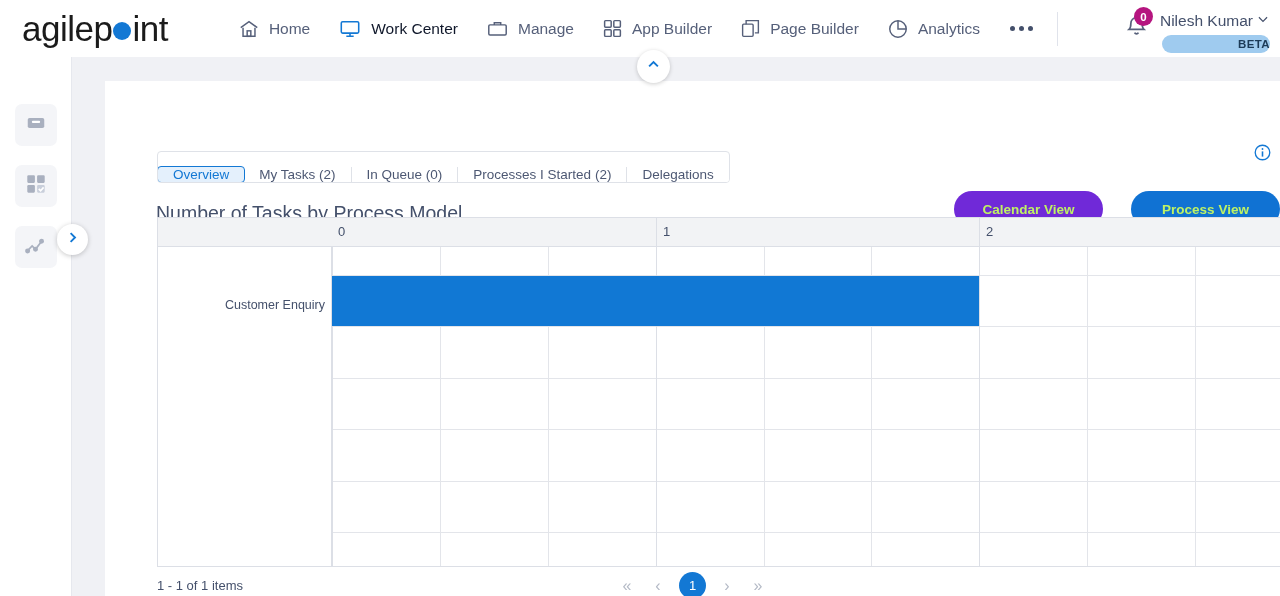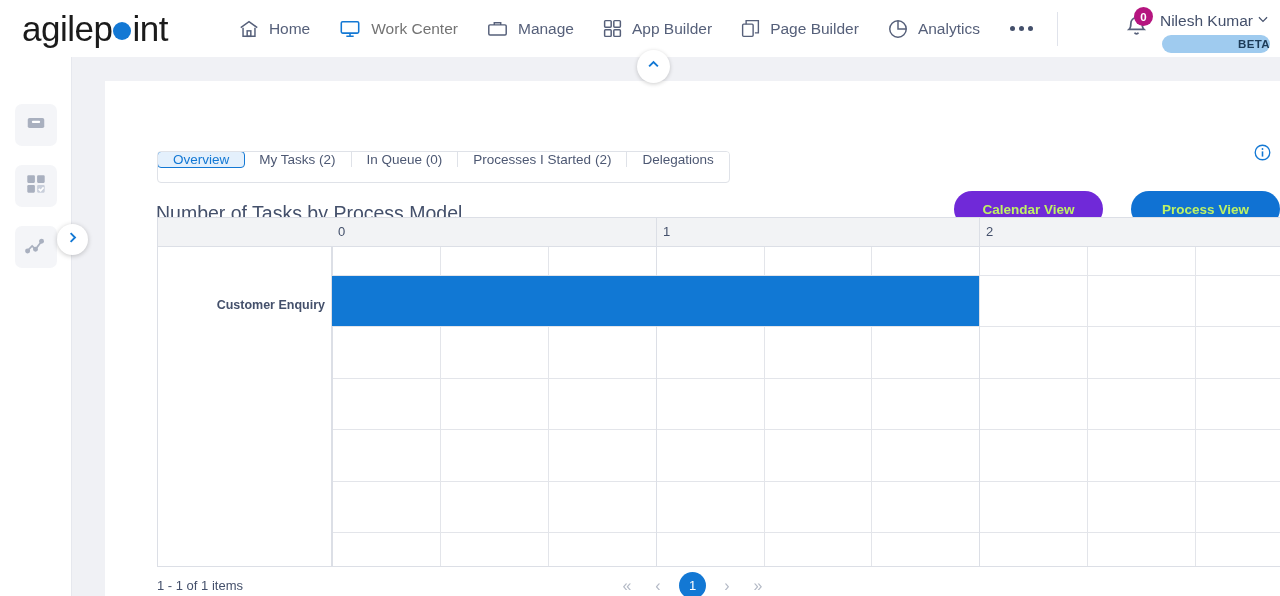--- a/index.html
+++ b/index.html
@@ -38,21 +38,21 @@
   .mainnav { display: flex; align-items: center; margin-left: 56px; gap: 0px; }
   .navitem {
     display: flex; align-items: center;
     gap: 9px;
     padding: 6px 14px;
     font-size: 15.5px;
     color: #56607a;
     cursor: pointer;
     white-space: nowrap;
   }
-  .navitem.active { color: #737373; }
+  .navitem.active { color: #0f172a; }
   .navitem svg { display: block; }
   .navdots {
     display: flex; align-items: center; gap: 4px;
     padding: 6px 16px; cursor: pointer;
   }
   .navdots i {
     width: 5px; height: 5px; border-radius: 50%;
     background: #44506b; display: block;
   }
 
@@ -145,21 +145,21 @@
   }
   .card {
     position: absolute; left: 33px; top: 24px;
     width: 1175px; height: 515px;
     background: #ffffff;
   }
 
   
   .tabs {
     position: absolute; left: 52px; top: 70px;
-    display: flex; align-items: flex-start;
+    display: flex; align-items: flex-end;
     border: 1px solid #dfe2e8;
     border-radius: 4px;
     overflow: hidden;
     height: 32px;
   }
   .tab {
     display: flex; align-items: center;
     padding: 0 15px;
     font-size: 13.5px;
     color: #4d5873;
@@ -488,21 +488,21 @@
 
       <div class="chart-head">
         <div class="tick t0" style="left:174px;">0</div>
         <div class="tick" style="left:498px;">1</div>
         <div class="tick" style="left:821px;">2</div>
       </div>
 
       <div class="chart-body">
 
         <div class="label-col">
-          <div class="cat-label" style="top:51px;font-weight:bold;">Customer Enquiry</div>
+          <div class="cat-label" style="top:51px;">Customer Enquiry</div>
         </div>
 
         <div class="plot">
 
           <div class="hline" style="top:28px;"></div>
           <div class="hline" style="top:79px;"></div>
           <div class="hline" style="top:131px;"></div>
           <div class="hline" style="top:182px;"></div>
           <div class="hline" style="top:234px;"></div>
           <div class="hline" style="top:285px;"></div>

